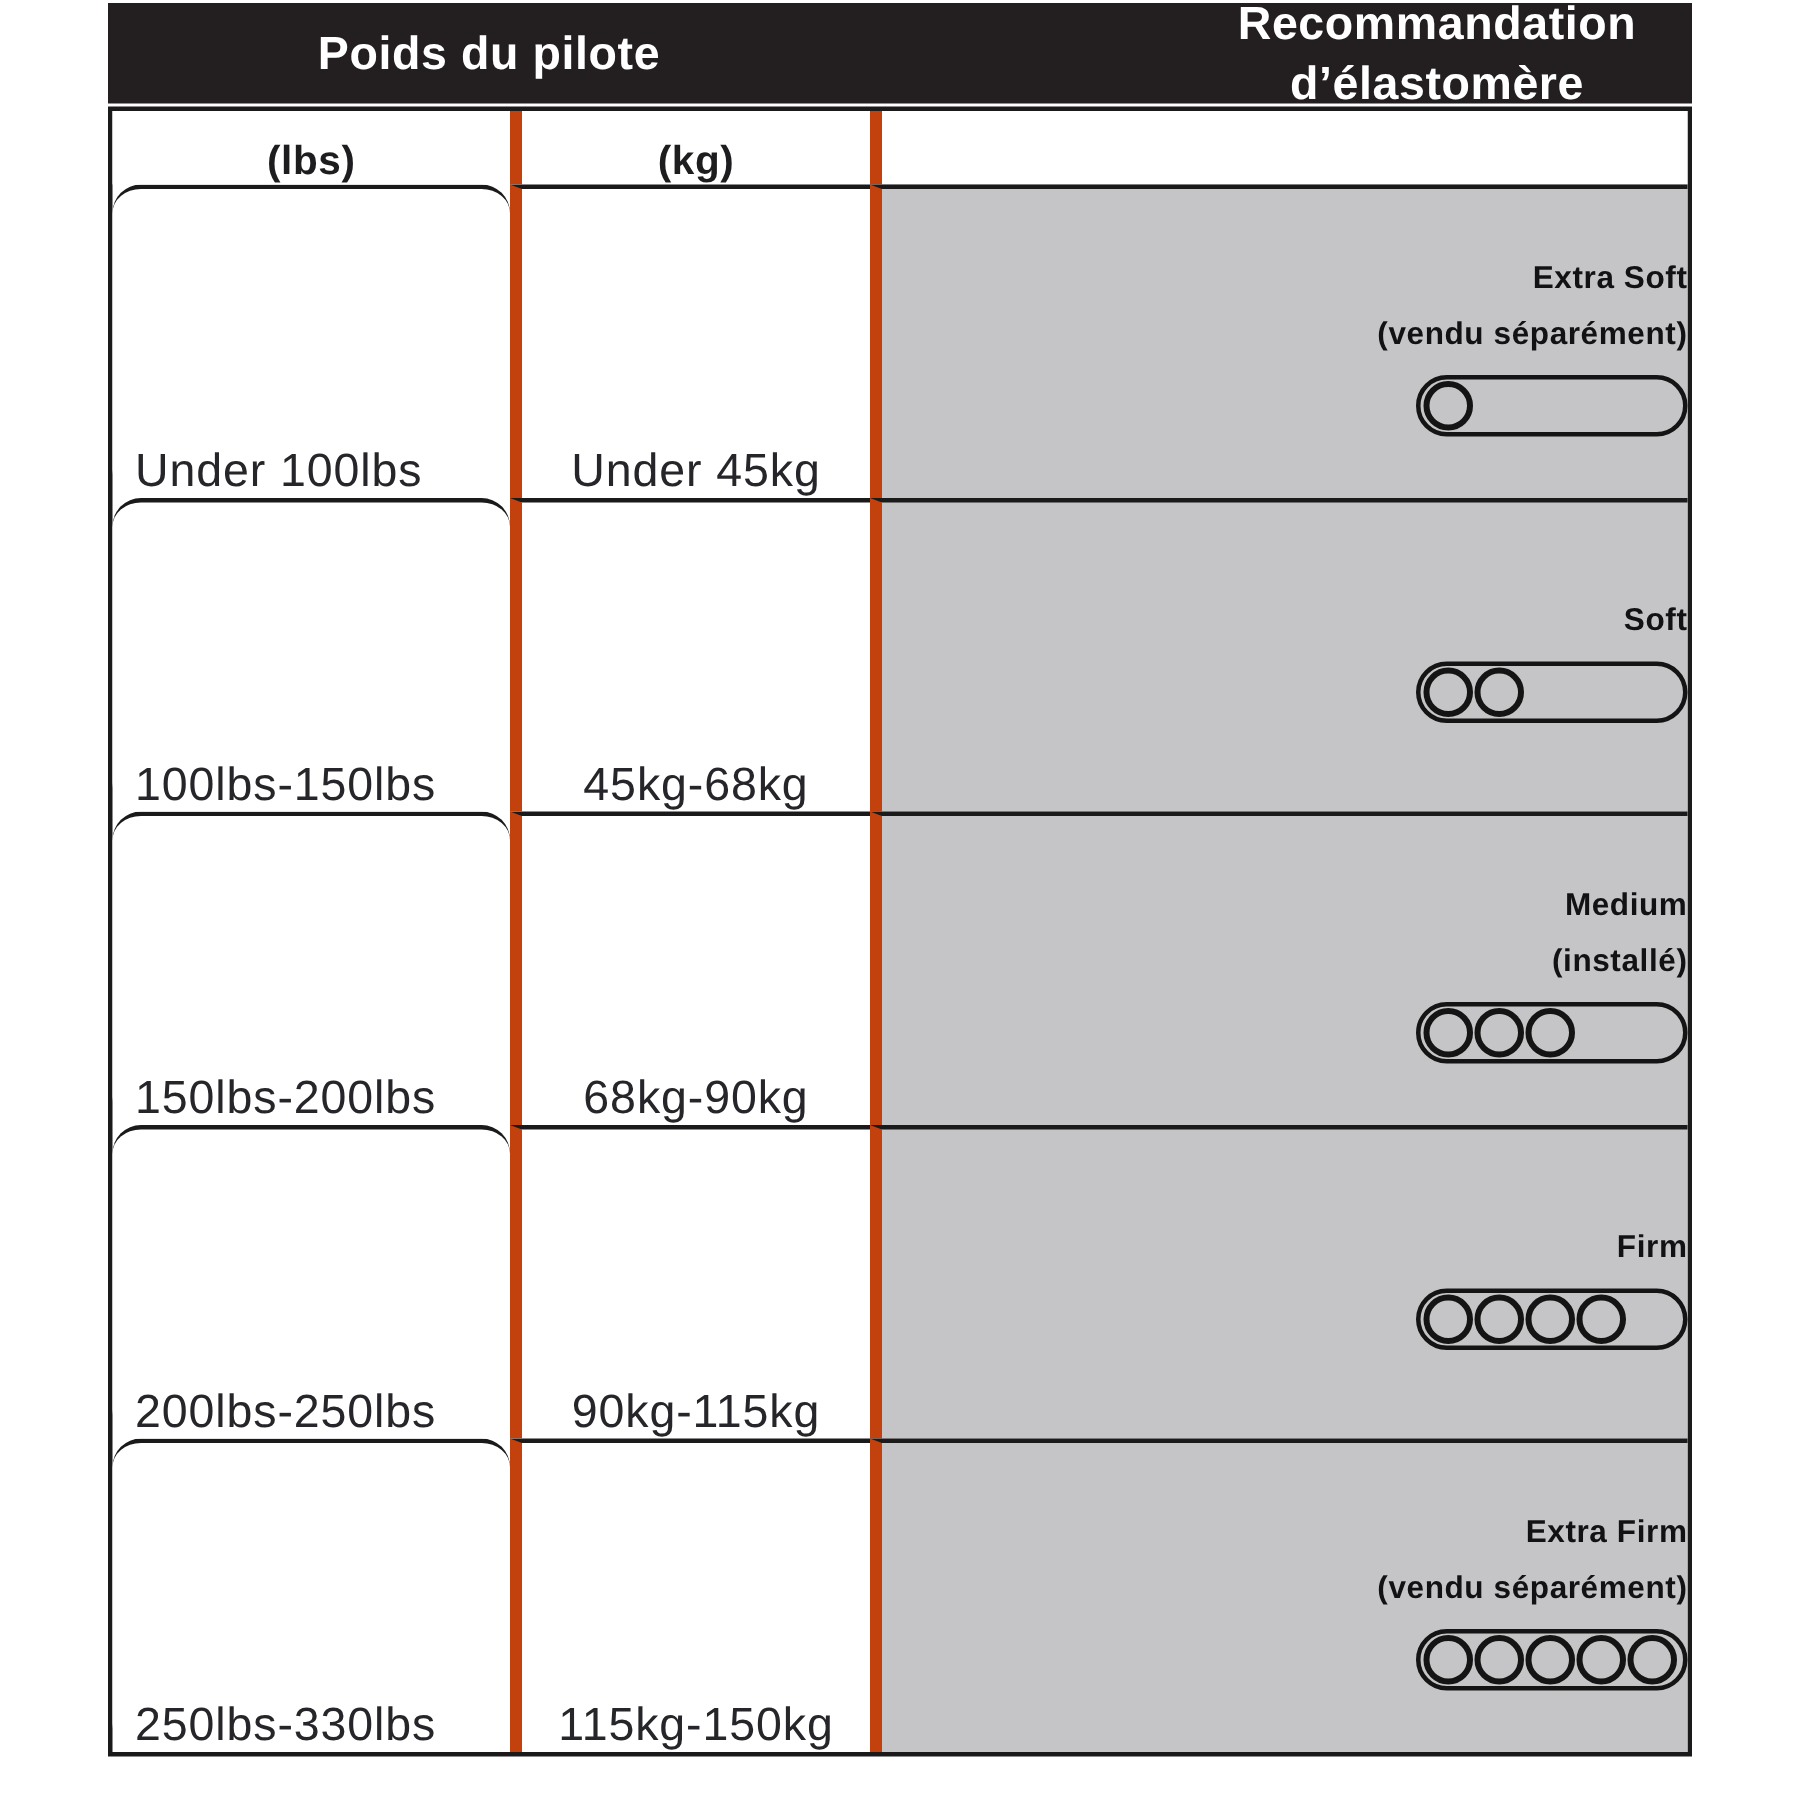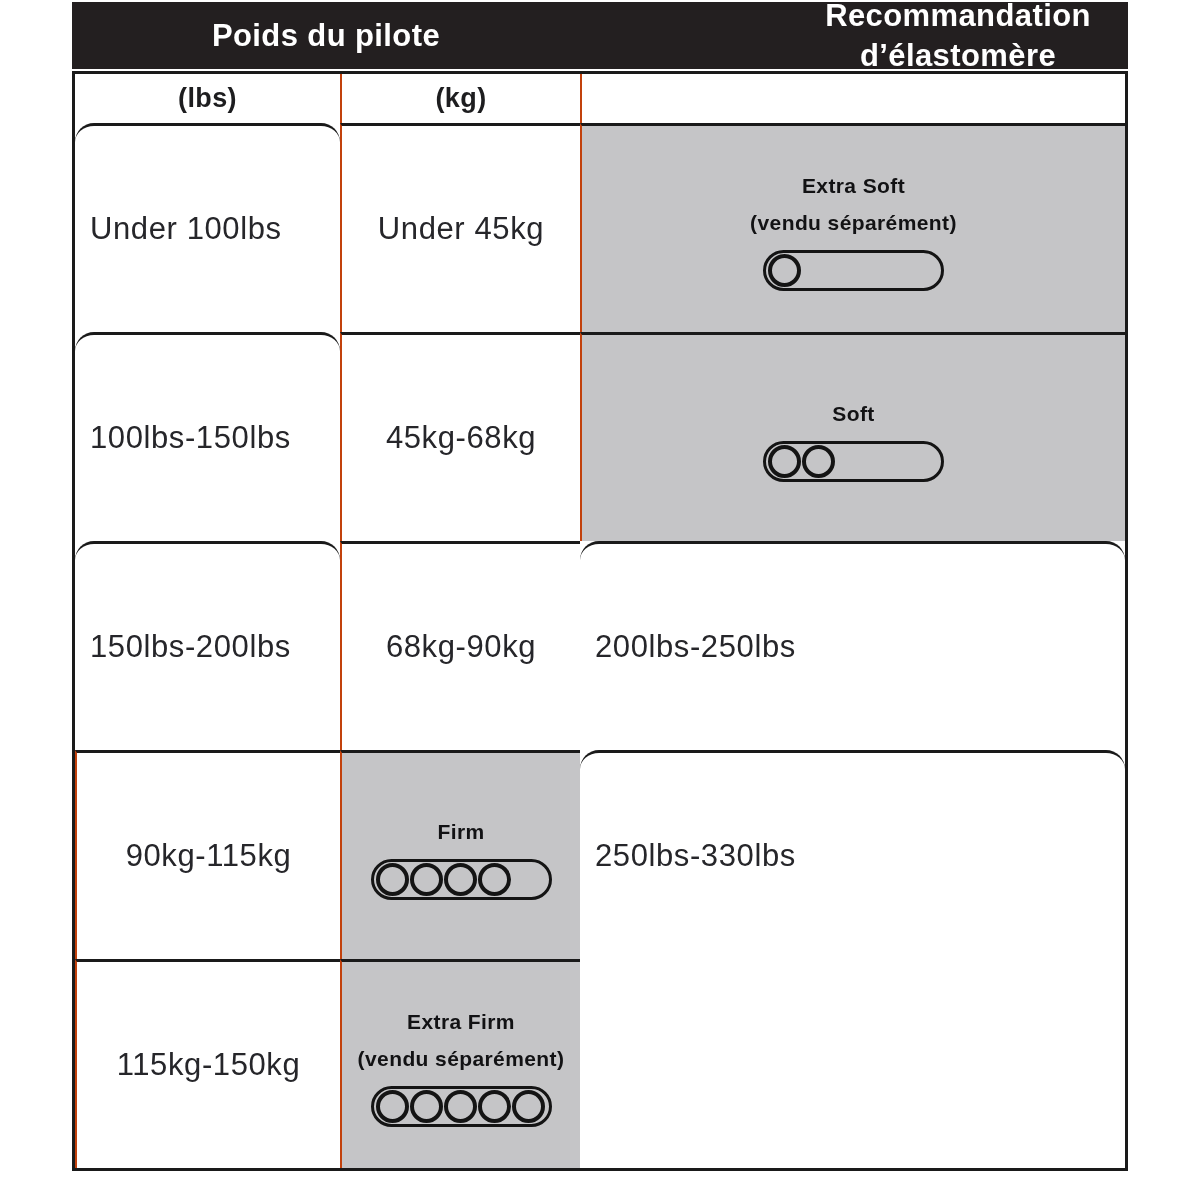--- a/index.html
+++ b/index.html
@@ -43,27 +43,27 @@
     display: grid;
     grid-template-columns: 265px 240px 545px;
     grid-template-rows: 49px repeat(5, 209px);
     width: 1056px;
     box-sizing: border-box;
     border: 3px solid #1a1a1a;
   }
   .cell {
     box-sizing: border-box;
     display: flex;
-    align-items: center;
+    align-items: flex-end;
     justify-content: center;
     border-top: 3px solid #1a1a1a;
     background: #ffffff;
   }
   .sub-row { border-top: none; }
-  .c2, .c3 { border-left: 2px solid #c2410c; }
+  .c2, .c3 { border-left: 8px solid #c2410c; }
   .sub {
     font-weight: bold;
     font-size: 27px;
     color: #1d1d1f;
     letter-spacing: 0.4px;
   }
   .wtxt {
     font-size: 31px;
     color: #26262a;
     letter-spacing: 0.6px;
@@ -156,20 +156,29 @@
           <span class="dot"></span>
         </span>
   </div>
 
   <div class="cell c1 cell-lbs">
     <span class="wtxt">150lbs-200lbs</span>
   </div>
   <div class="cell c2">
     <span class="wtxt">68kg-90kg</span>
   </div>
+  <div class="cell c3 cell-reco">
+    <span class="elast-name">Medium</span>
+    <span class="elast-note">(installé)</span>
+    <span class="pill">
+          <span class="dot"></span>
+          <span class="dot"></span>
+          <span class="dot"></span>
+        </span>
+  </div>
 
   <div class="cell c1 cell-lbs">
     <span class="wtxt">200lbs-250lbs</span>
   </div>
   <div class="cell c2">
     <span class="wtxt">90kg-115kg</span>
   </div>
   <div class="cell c3 cell-reco">
     <span class="elast-name">Firm</span>
 

